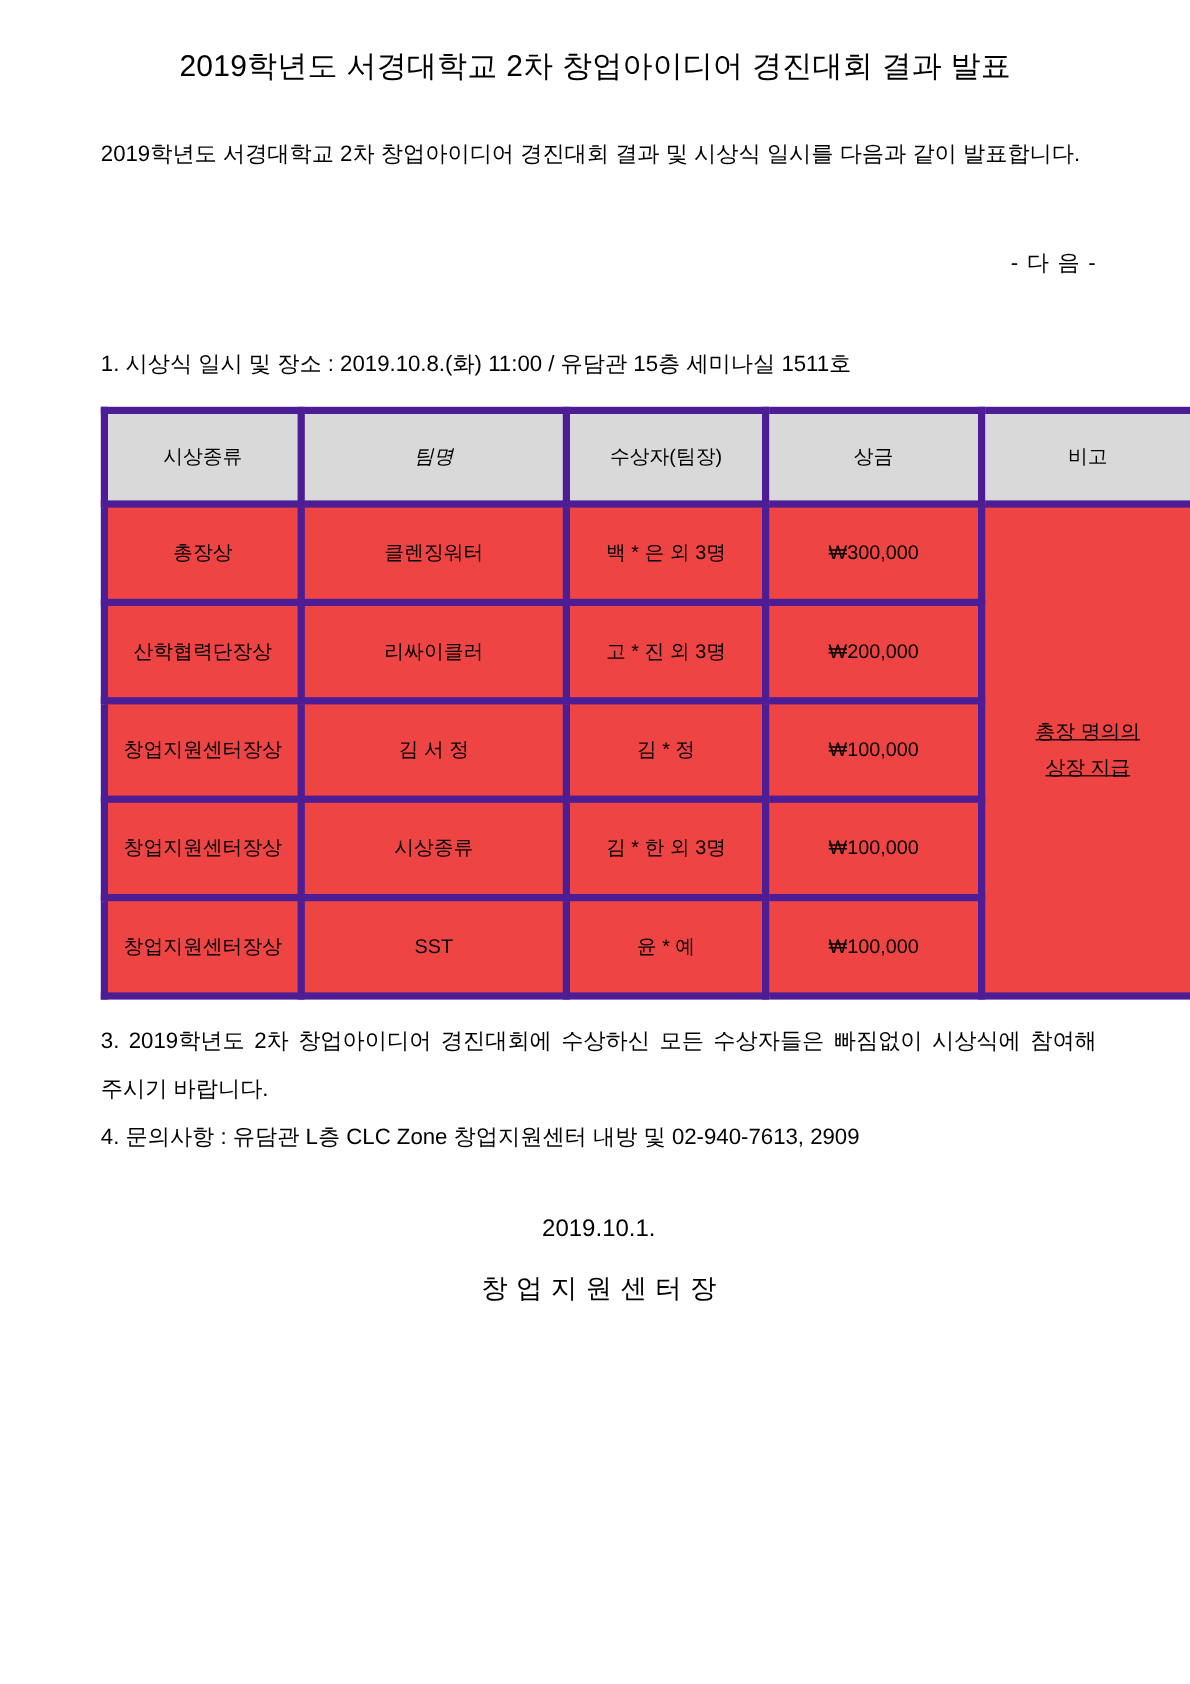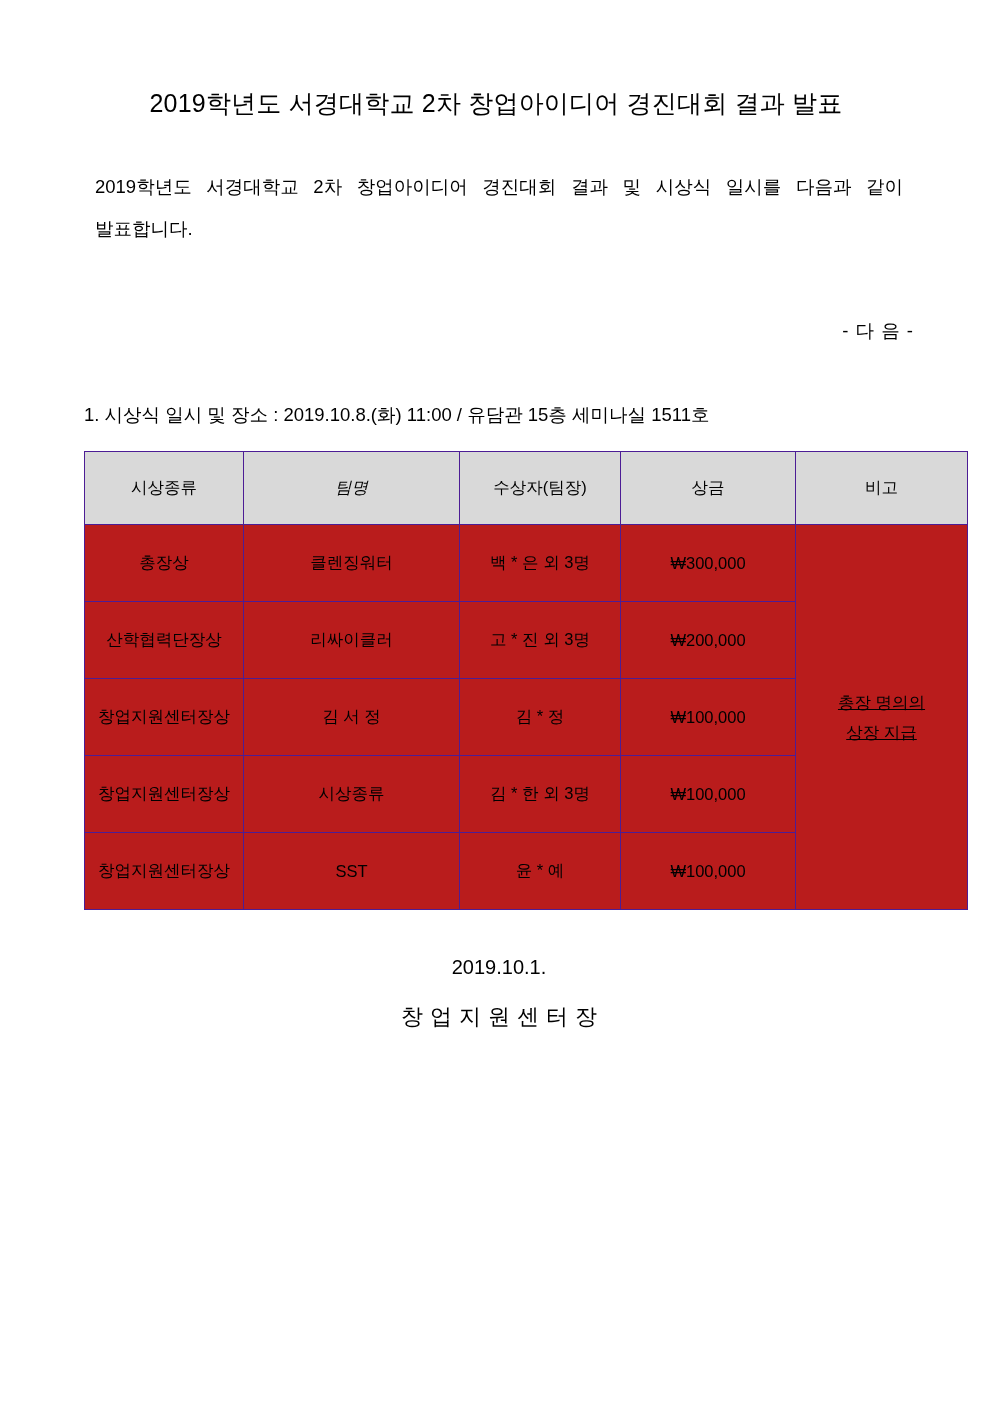--- a/index.html
+++ b/index.html
@@ -24,32 +24,32 @@
     position: relative;
   }
 
   
   .doc-title {
     text-align: center;
     font-size: 25px;
     font-weight: 400;
     letter-spacing: 0.2px;
     margin: 0;
-    padding-top: 88px;
+    padding-top: 40px;
     line-height: 1.25;
   }
 
   
   .content {
     padding: 0 78px 0 84px;
   }
   .intro-para {
     font-size: 18.5px;
     line-height: 42px;
-    margin: 11px;
+    margin: 0;
     padding-top: 36px;
     text-align: justify;
     text-justify: inter-character;
     word-break: keep-all;
   }
   .next-label {
     text-align: right;
     font-size: 18.5px;
     line-height: 28px;
     margin: 0;
@@ -71,35 +71,35 @@
     padding-top: 18px;
   }
   table.award-table {
     border-collapse: collapse;
     width: 838px;
     table-layout: fixed;
     font-size: 16.5px;
   }
   table.award-table th,
   table.award-table td {
-    border: 1px solid #4c1d95;
+    border: 6px solid #4c1d95;
     text-align: center;
     vertical-align: middle;
     font-weight: 400;
     padding: 0 4px;
     word-break: keep-all;
   }
   table.award-table thead th {
     background: #d9d9d9;
     height: 72px;
     font-size: 16.5px;
   }
   table.award-table tbody td {
     height: 76px;
-    background: #b91c1c;
+    background: #ef4444;
   }
   .col-kind   { width: 150px; }
   .col-team   { width: 207px; font-style: italic; }
   .col-winner { width: 152px; }
   .col-prize  { width: 166px; }
   .col-note   { width: 163px; }
   .note-cell {
     line-height: 30px;
     text-decoration: underline;
   }
@@ -199,20 +199,24 @@
           <tr>
             <td>창업지원센터장상</td>
             <td>SST</td>
             <td>윤 * 예</td>
             <td>₩100,000</td>
           </tr>
         </tbody>
       </table>
     </div>
 
+    <div class="notes-block">
+      <p class="note-para">3.  2019학년도 2차 창업아이디어 경진대회에 수상하신 모든 수상자들은 빠짐없이 시상식에 참여해 주시기 바랍니다.</p>
+      <p class="note-para single">4. 문의사항 : 유담관 L층 CLC Zone 창업지원센터 내방 및 02-940-7613, 2909</p>
+    </div>
 
     <div class="footer-block">
       <p class="footer-date">2019.10.1.</p>
       <p class="footer-org">창업지원센터장</p>
     </div>
 
   </div>
 </div>
 
 </body></html>

